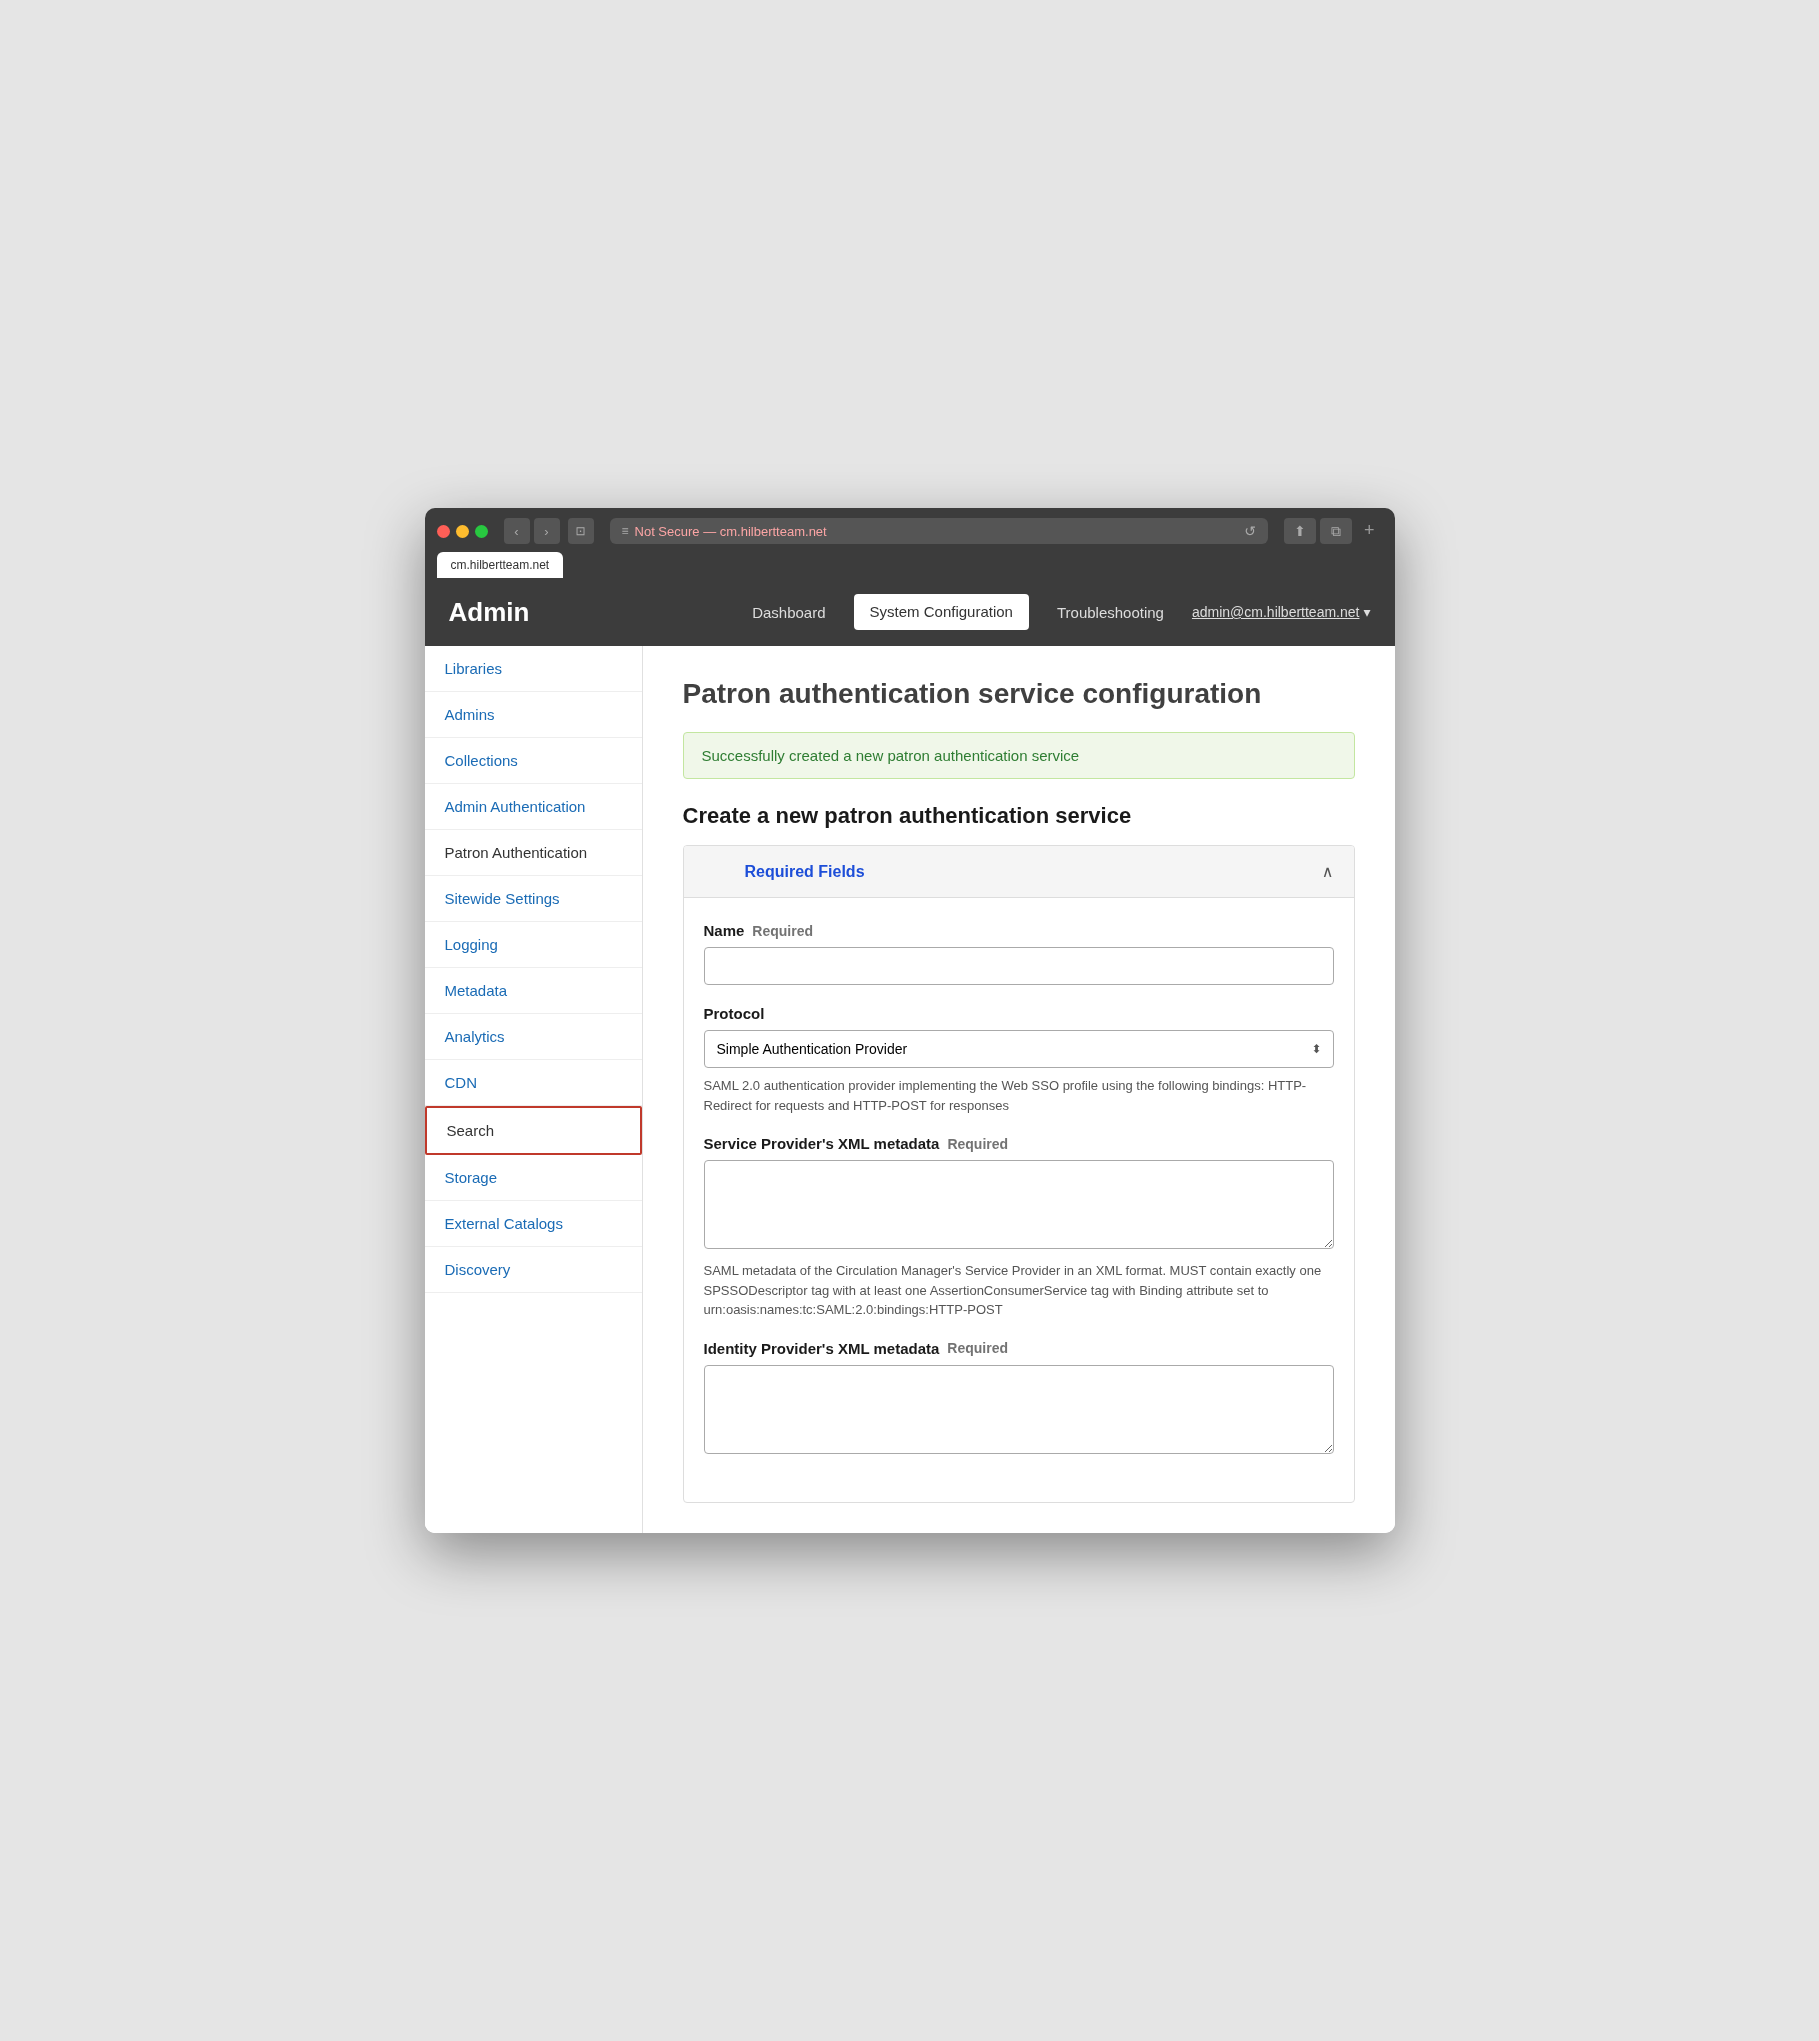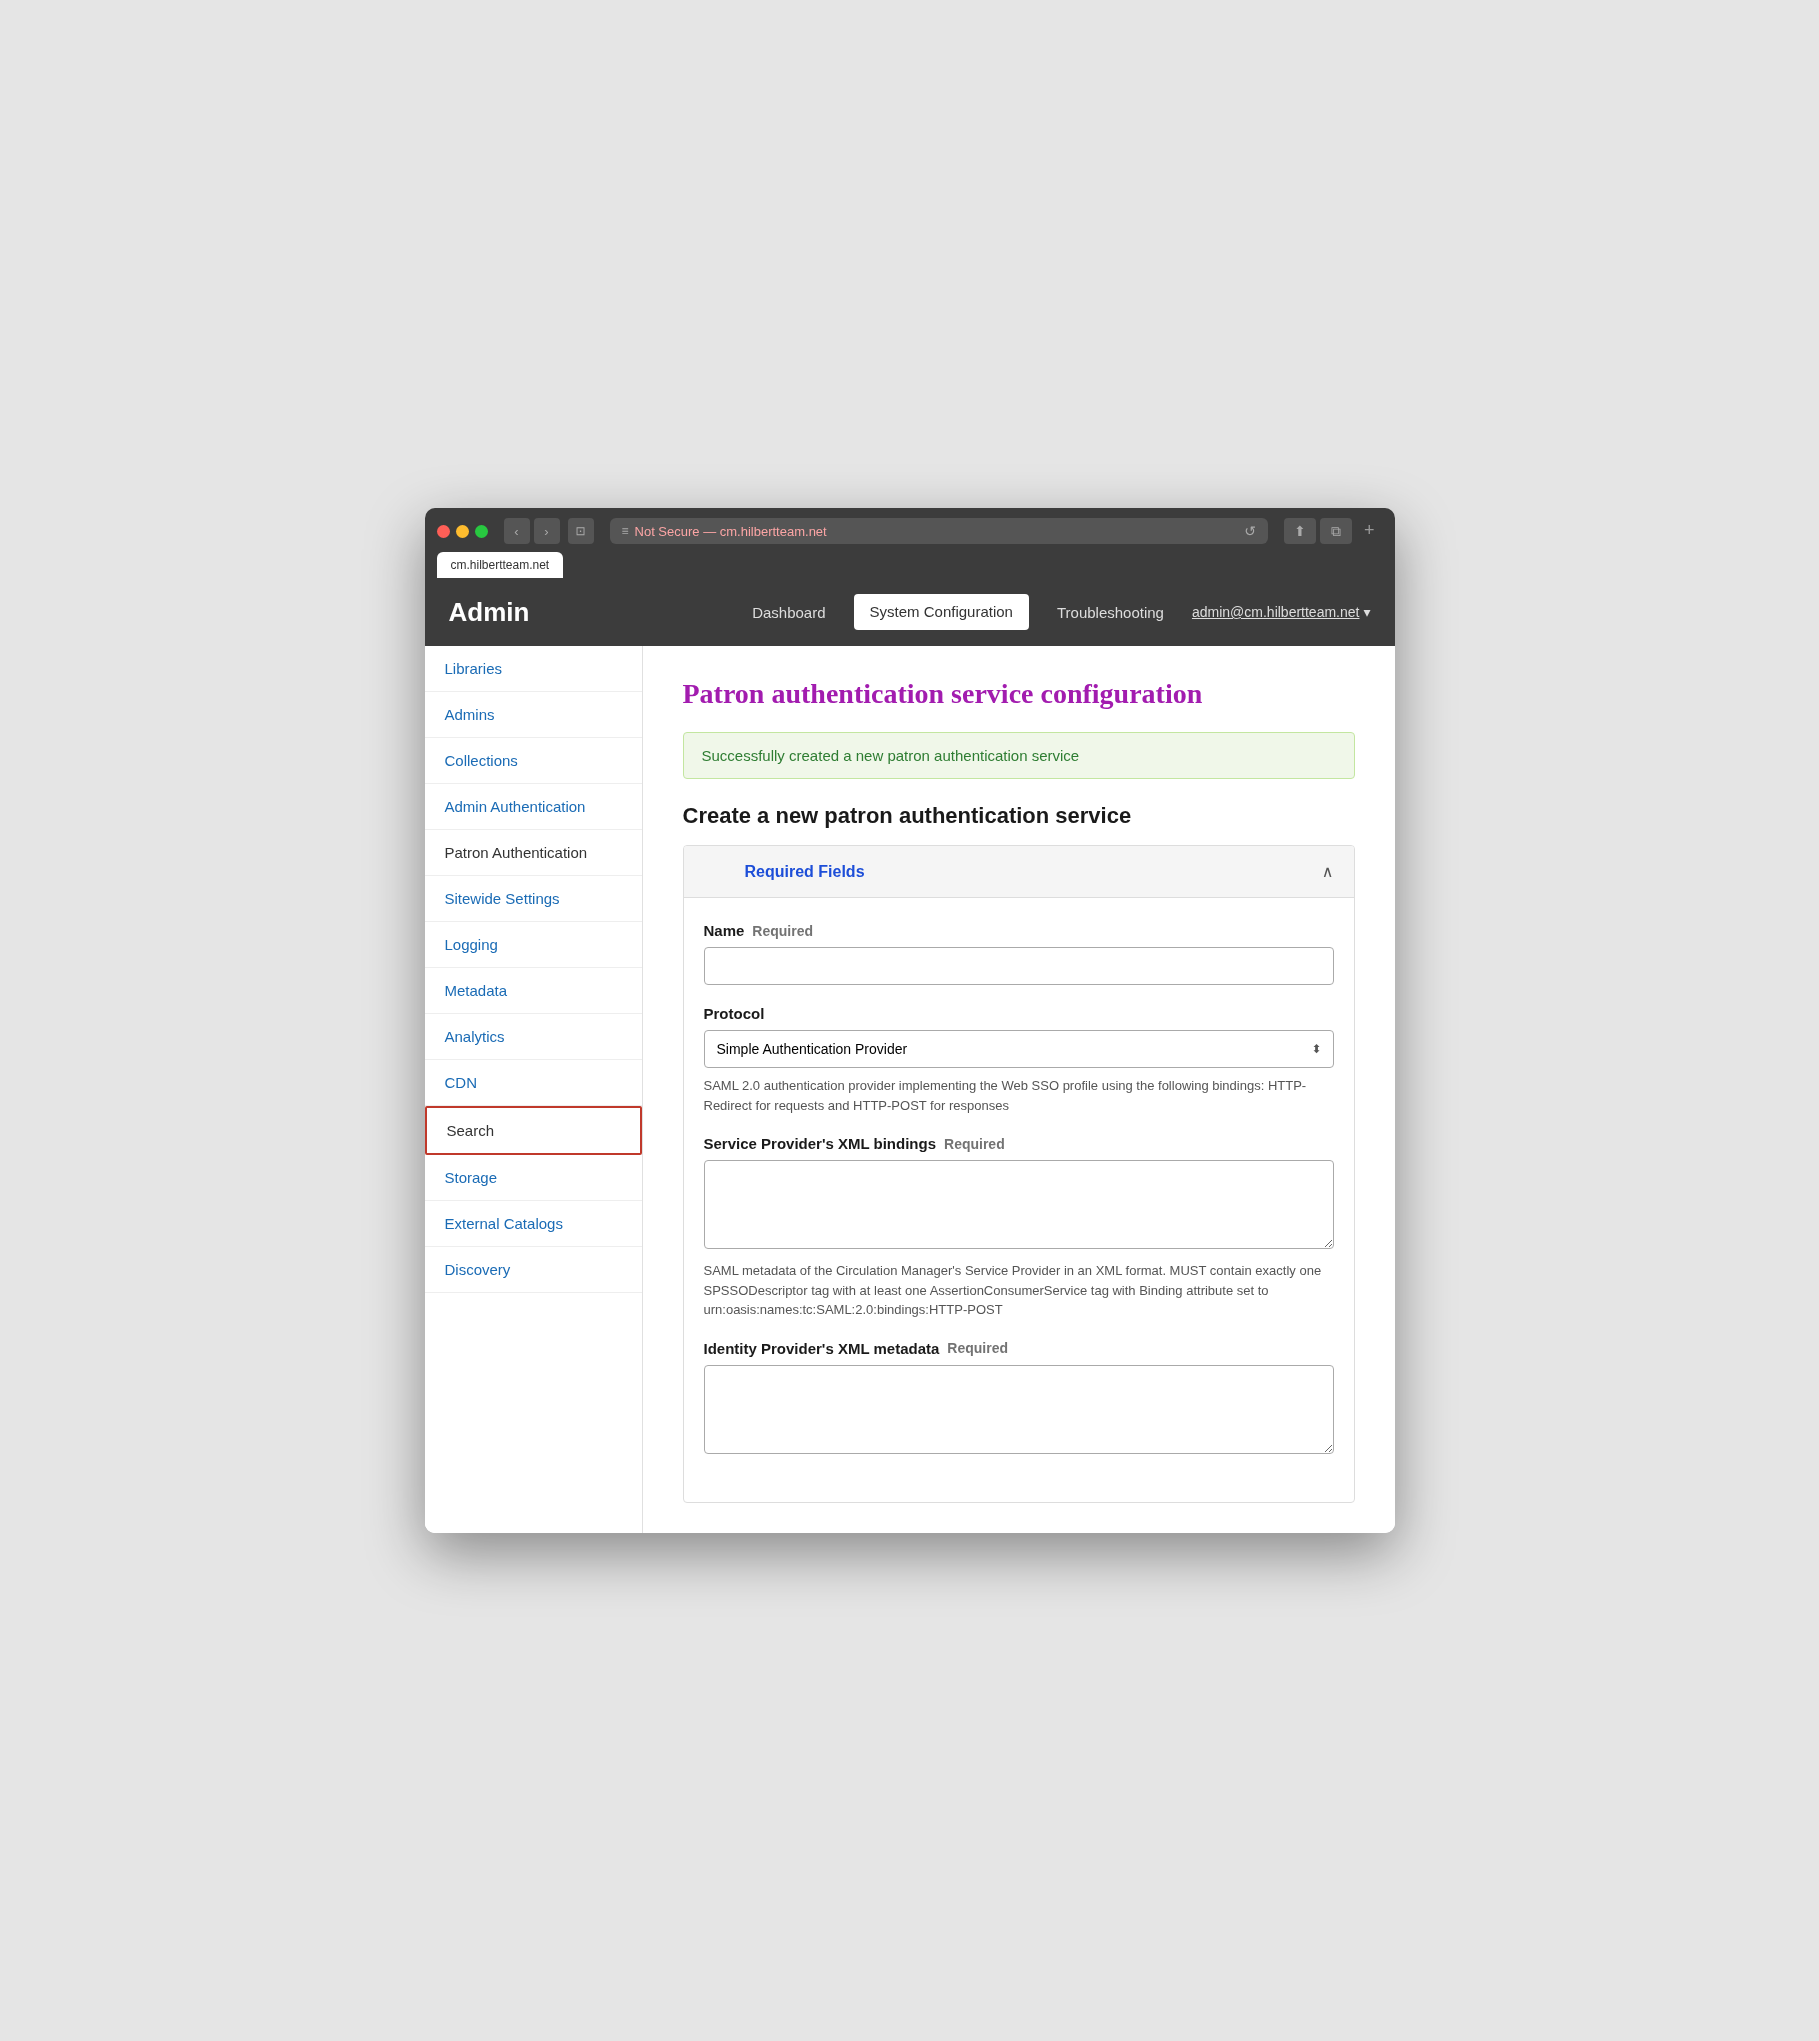--- a/index.html
+++ b/index.html
@@ -246,24 +246,23 @@
     }
     
     .content {
       flex: 1;
       padding: 30px 40px;
       overflow-y: auto;
     }
     .page-title {
       font-size: 28px;
       font-weight: 700;
-      color: #a21caf;
+      color: #404040;
       margin-bottom: 20px;
       line-height: 1.3;
-      font-family: Liberation Serif, serif;
     }
     .success-banner {
       background: #f0f7e9;
       border: 1px solid #c3e6a0;
       border-radius: 4px;
       padding: 14px 18px;
       margin-bottom: 24px;
       color: #2e7d32;
       font-size: 15px;
     }
@@ -469,21 +468,21 @@
                 <option>SAML 2.0</option>
                 <option>OAuth</option>
                 <option>LDAP</option>
               </select>
             </div>
             <p class="form-help">SAML 2.0 authentication provider implementing the Web SSO profile using the following bindings: HTTP-Redirect for requests and HTTP-POST for responses</p>
           </div>
 
           <div class="form-group">
             <div class="form-label">
-              <span>Service Provider's XML bindings</span>
+              <span>Service Provider's XML metadata</span>
               <span class="required-badge">Required</span>
             </div>
             <textarea class="form-textarea" style=""></textarea>
             <p class="form-help">SAML metadata of the Circulation Manager's Service Provider in an XML format. MUST contain exactly one SPSSODescriptor tag with at least one AssertionConsumerService tag with Binding attribute set to urn:oasis:names:tc:SAML:2.0:bindings:HTTP-POST</p>
           </div>
 
           <div class="form-group">
             <div class="form-label">
               <span>Identity Provider's XML metadata</span>
               <span class="required-badge">Required</span>

